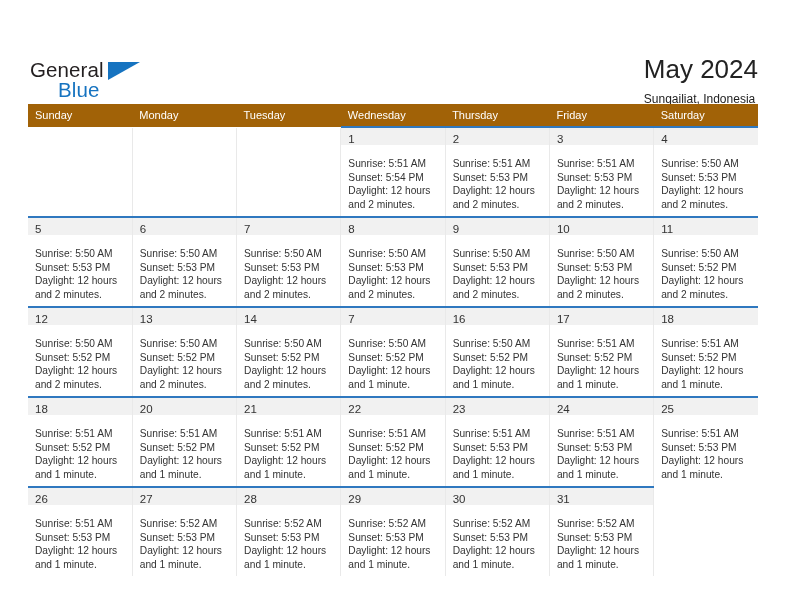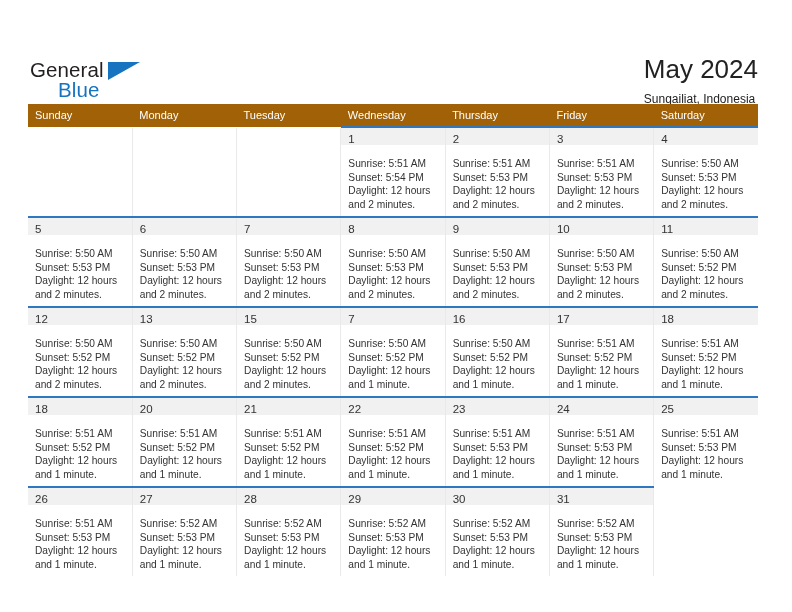--- a/index.html
+++ b/index.html
@@ -293,21 +293,21 @@
           <td>
             <div class="daynum-band"><span class="daynum">13</span></div>
             <div class="cell-body">
               <div class="cell-line">Sunrise: 5:50 AM</div>
               <div class="cell-line">Sunset: 5:52 PM</div>
               <div class="cell-line">Daylight: 12 hours</div>
               <div class="cell-line">and 2 minutes.</div>
             </div>
           </td>
           <td>
-            <div class="daynum-band"><span class="daynum">15</span></div>
+            <div class="daynum-band"><span class="daynum">14</span></div>
             <div class="cell-body">
               <div class="cell-line">Sunrise: 5:50 AM</div>
               <div class="cell-line">Sunset: 5:52 PM</div>
               <div class="cell-line">Daylight: 12 hours</div>
               <div class="cell-line">and 2 minutes.</div>
             </div>
           </td>
           <td>
             <div class="daynum-band"><span class="daynum">7</span></div>
             <div class="cell-body">

